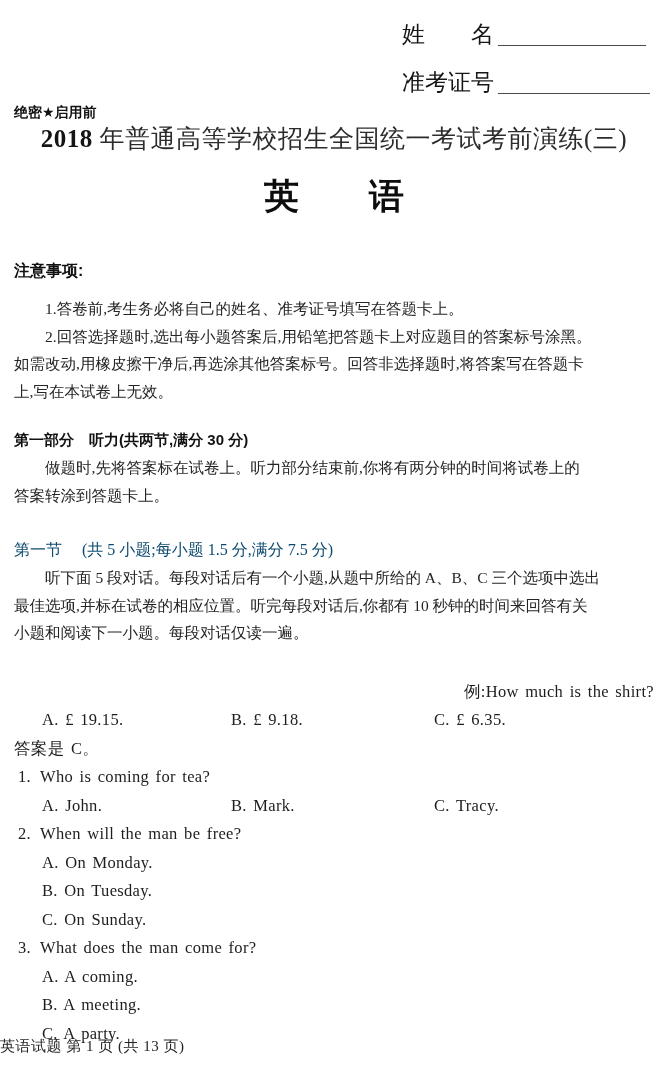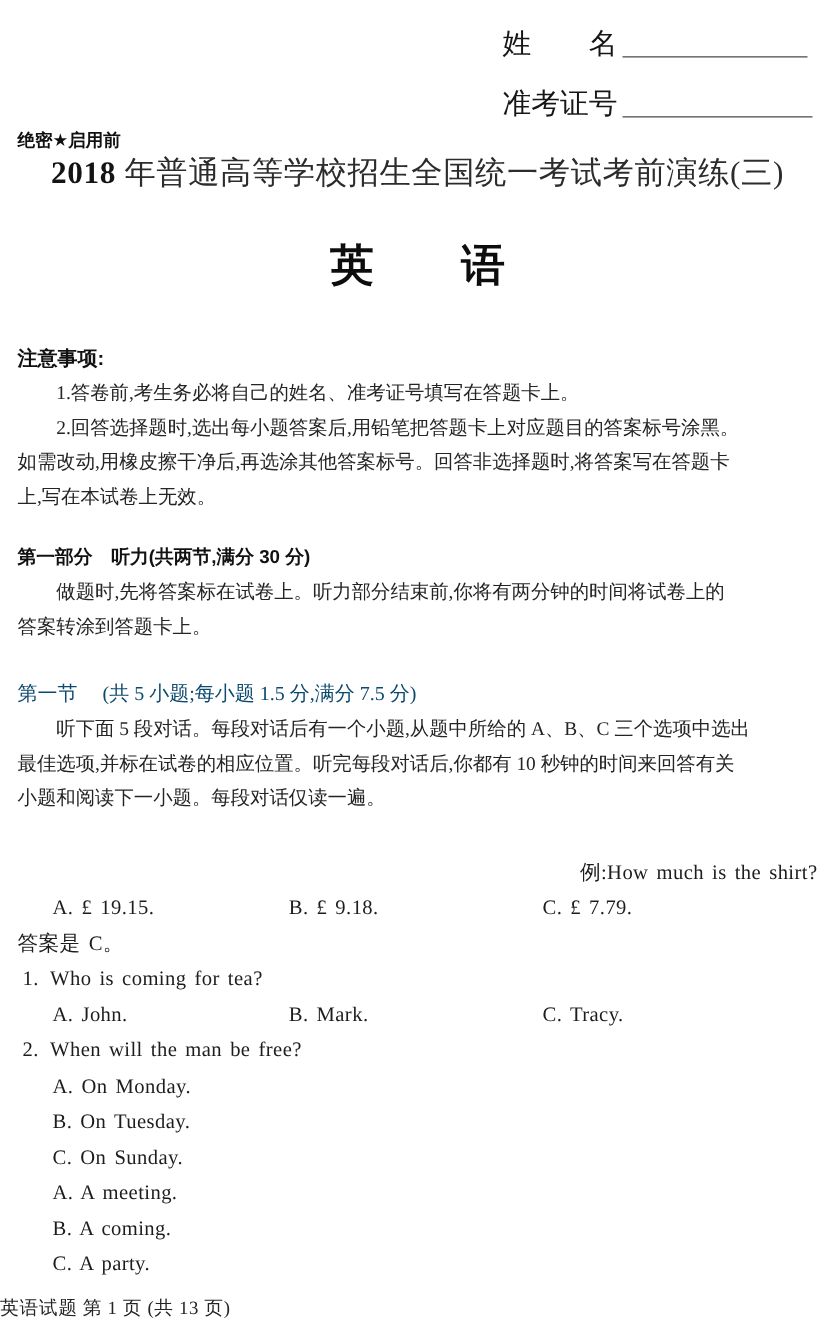--- a/index.html
+++ b/index.html
@@ -36,34 +36,34 @@
     margin-top: 9px;
     font-family: "Liberation Sans", "DejaVu Sans", sans-serif;
     font-weight: 700; font-size: 14px; line-height: 19px; color: #111;
   }
   .exam-title {
     text-align: center; font-size: 25px; line-height: 33px;
     color: #2c2c2c; letter-spacing: 0.5px; white-space: nowrap;
   }
   .exam-title .year { font-weight: 700; color: #141414; }
   .subject-title {
-    margin-top: 36px; text-align: center;
+    margin-top: 19px; text-align: center;
     font-family: "Liberation Sans", "DejaVu Sans", sans-serif;
     font-weight: 700; font-size: 35px; line-height: 44px; color: #0d0d0d;
     white-space: pre;
   }
 
   
   .notices-heading {
     margin-top: 42px;
     font-family: "Liberation Sans", "DejaVu Sans", sans-serif;
     font-weight: 700; font-size: 16px; line-height: 22px; color: #111;
   }
   .body-text { font-size: 15.5px; line-height: 27.5px; color: #242424; }
-  .notices-body { margin-top: 2px; }
+  .notices-body { margin-top: 13px; }
   .indent2 { text-indent: 2em; }
   .lines { white-space: pre-line; }
 
   
   .part-heading {
     margin-top: 23px;
     font-family: "Liberation Sans", "DejaVu Sans", sans-serif;
     font-weight: 700; font-size: 15px; line-height: 23px; color: #111;
   }
   .part-intro { margin-top: 3px; }
@@ -133,38 +133,39 @@
 最佳选项,并标在试卷的相应位置。听完每段对话后,你都有 10 秒钟的时间来回答有关
 小题和阅读下一小题。每段对话仅读一遍。</div>
 
   <div class="questions">
 
     <div class="q-line" style="padding-left:0;text-align:right;"><span>例:</span><span>How much is the shirt?</span></div>
 
     <div class="options-row">
       <span class="opt-col-a">A. £ 19.15.</span>
       <span class="opt-col-b">B. £ 9.18.</span>
-      <span class="opt-col-c">C. £ 7.79.</span>
+      <span class="opt-col-c">C. £ 6.35.</span>
     </div>
 
     <div>答案是 C。</div>
 
     <div class="q-line"><span class="q-num">1.</span><span>Who is coming for tea?</span></div>
     <div class="options-row">
       <span class="opt-col-a">A. John.</span>
       <span class="opt-col-b">B. Mark.</span>
       <span class="opt-col-c">C. Tracy.</span>
     </div>
 
     <div class="q-line"><span class="q-num">2.</span><span>When will the man be free?</span></div>
     <div class="opt-stack">A. On Monday.</div>
     <div class="opt-stack">B. On Tuesday.</div>
     <div class="opt-stack">C. On Sunday.</div>
 
-    <div class="opt-stack">A. A meeting.</div>
-    <div class="opt-stack">B. A coming.</div>
+    <div class="q-line"><span class="q-num">3.</span><span>What does the man come for?</span></div>
+    <div class="opt-stack">A. A coming.</div>
+    <div class="opt-stack">B. A meeting.</div>
     <div class="opt-stack">C. A party.</div>
 
   </div>
 
   <div class="footer">英语试题 第 1 页 (共 13 页)</div>
 
 </div>
 
 </body></html>

